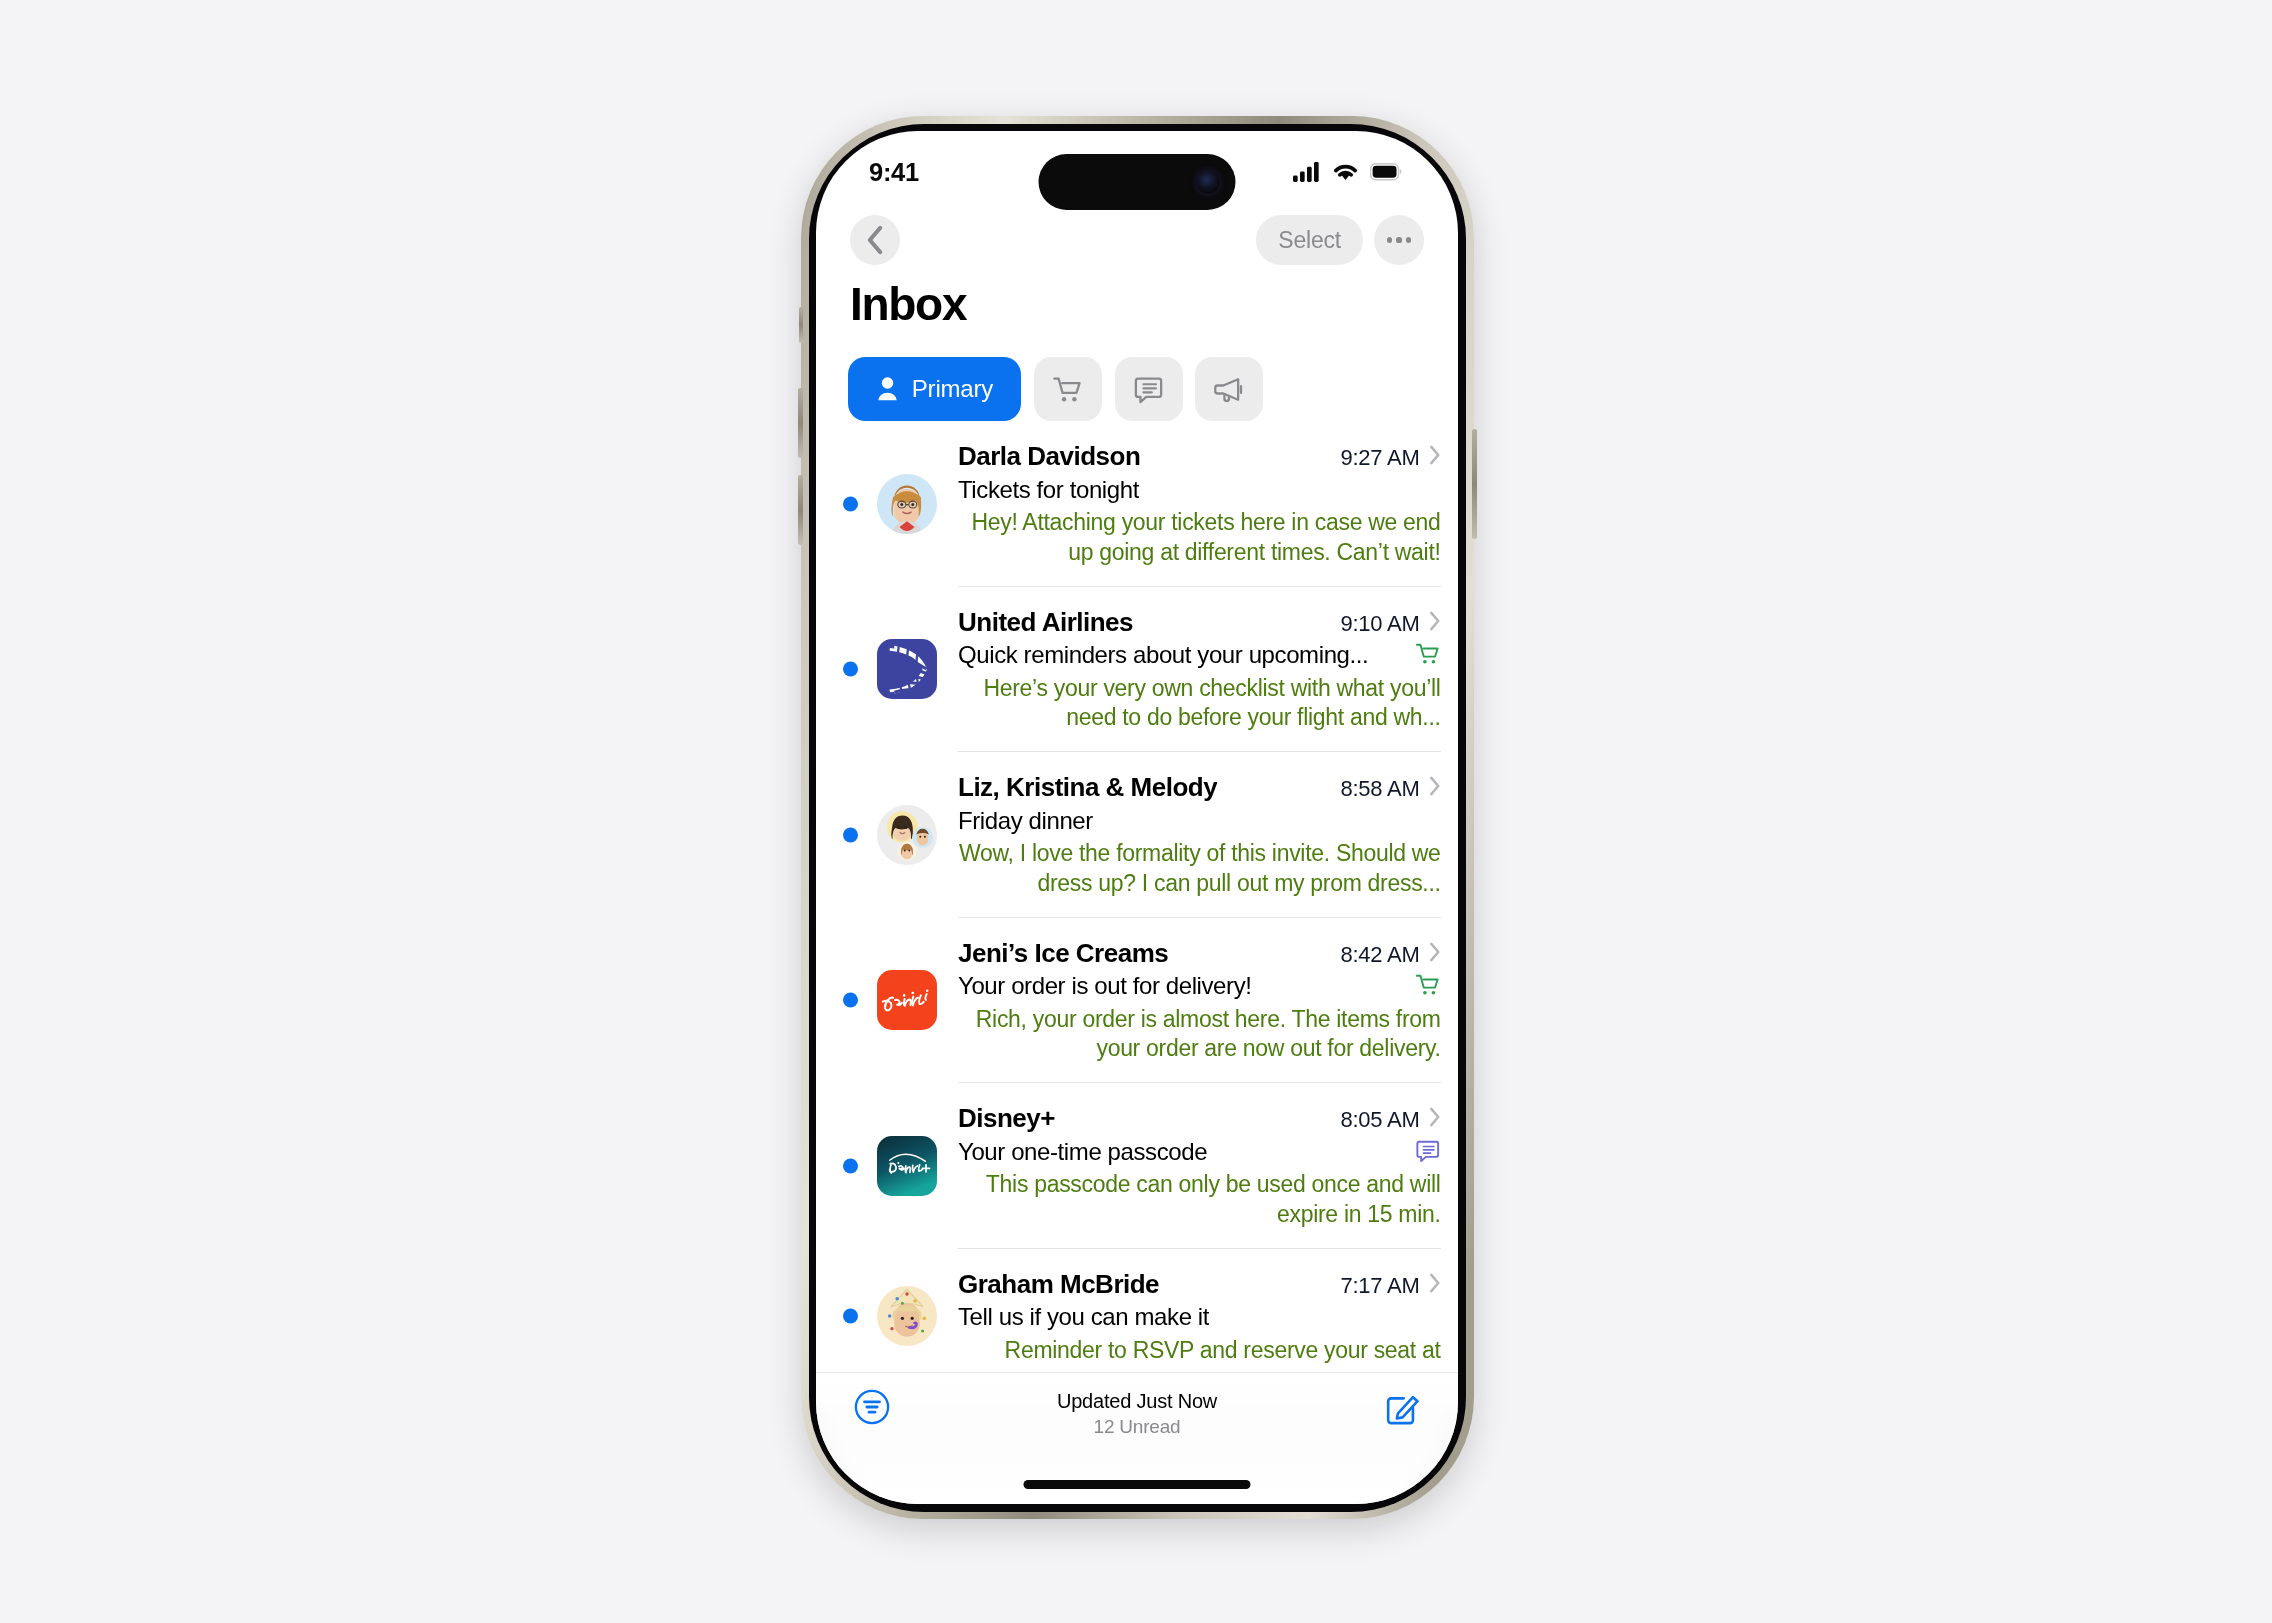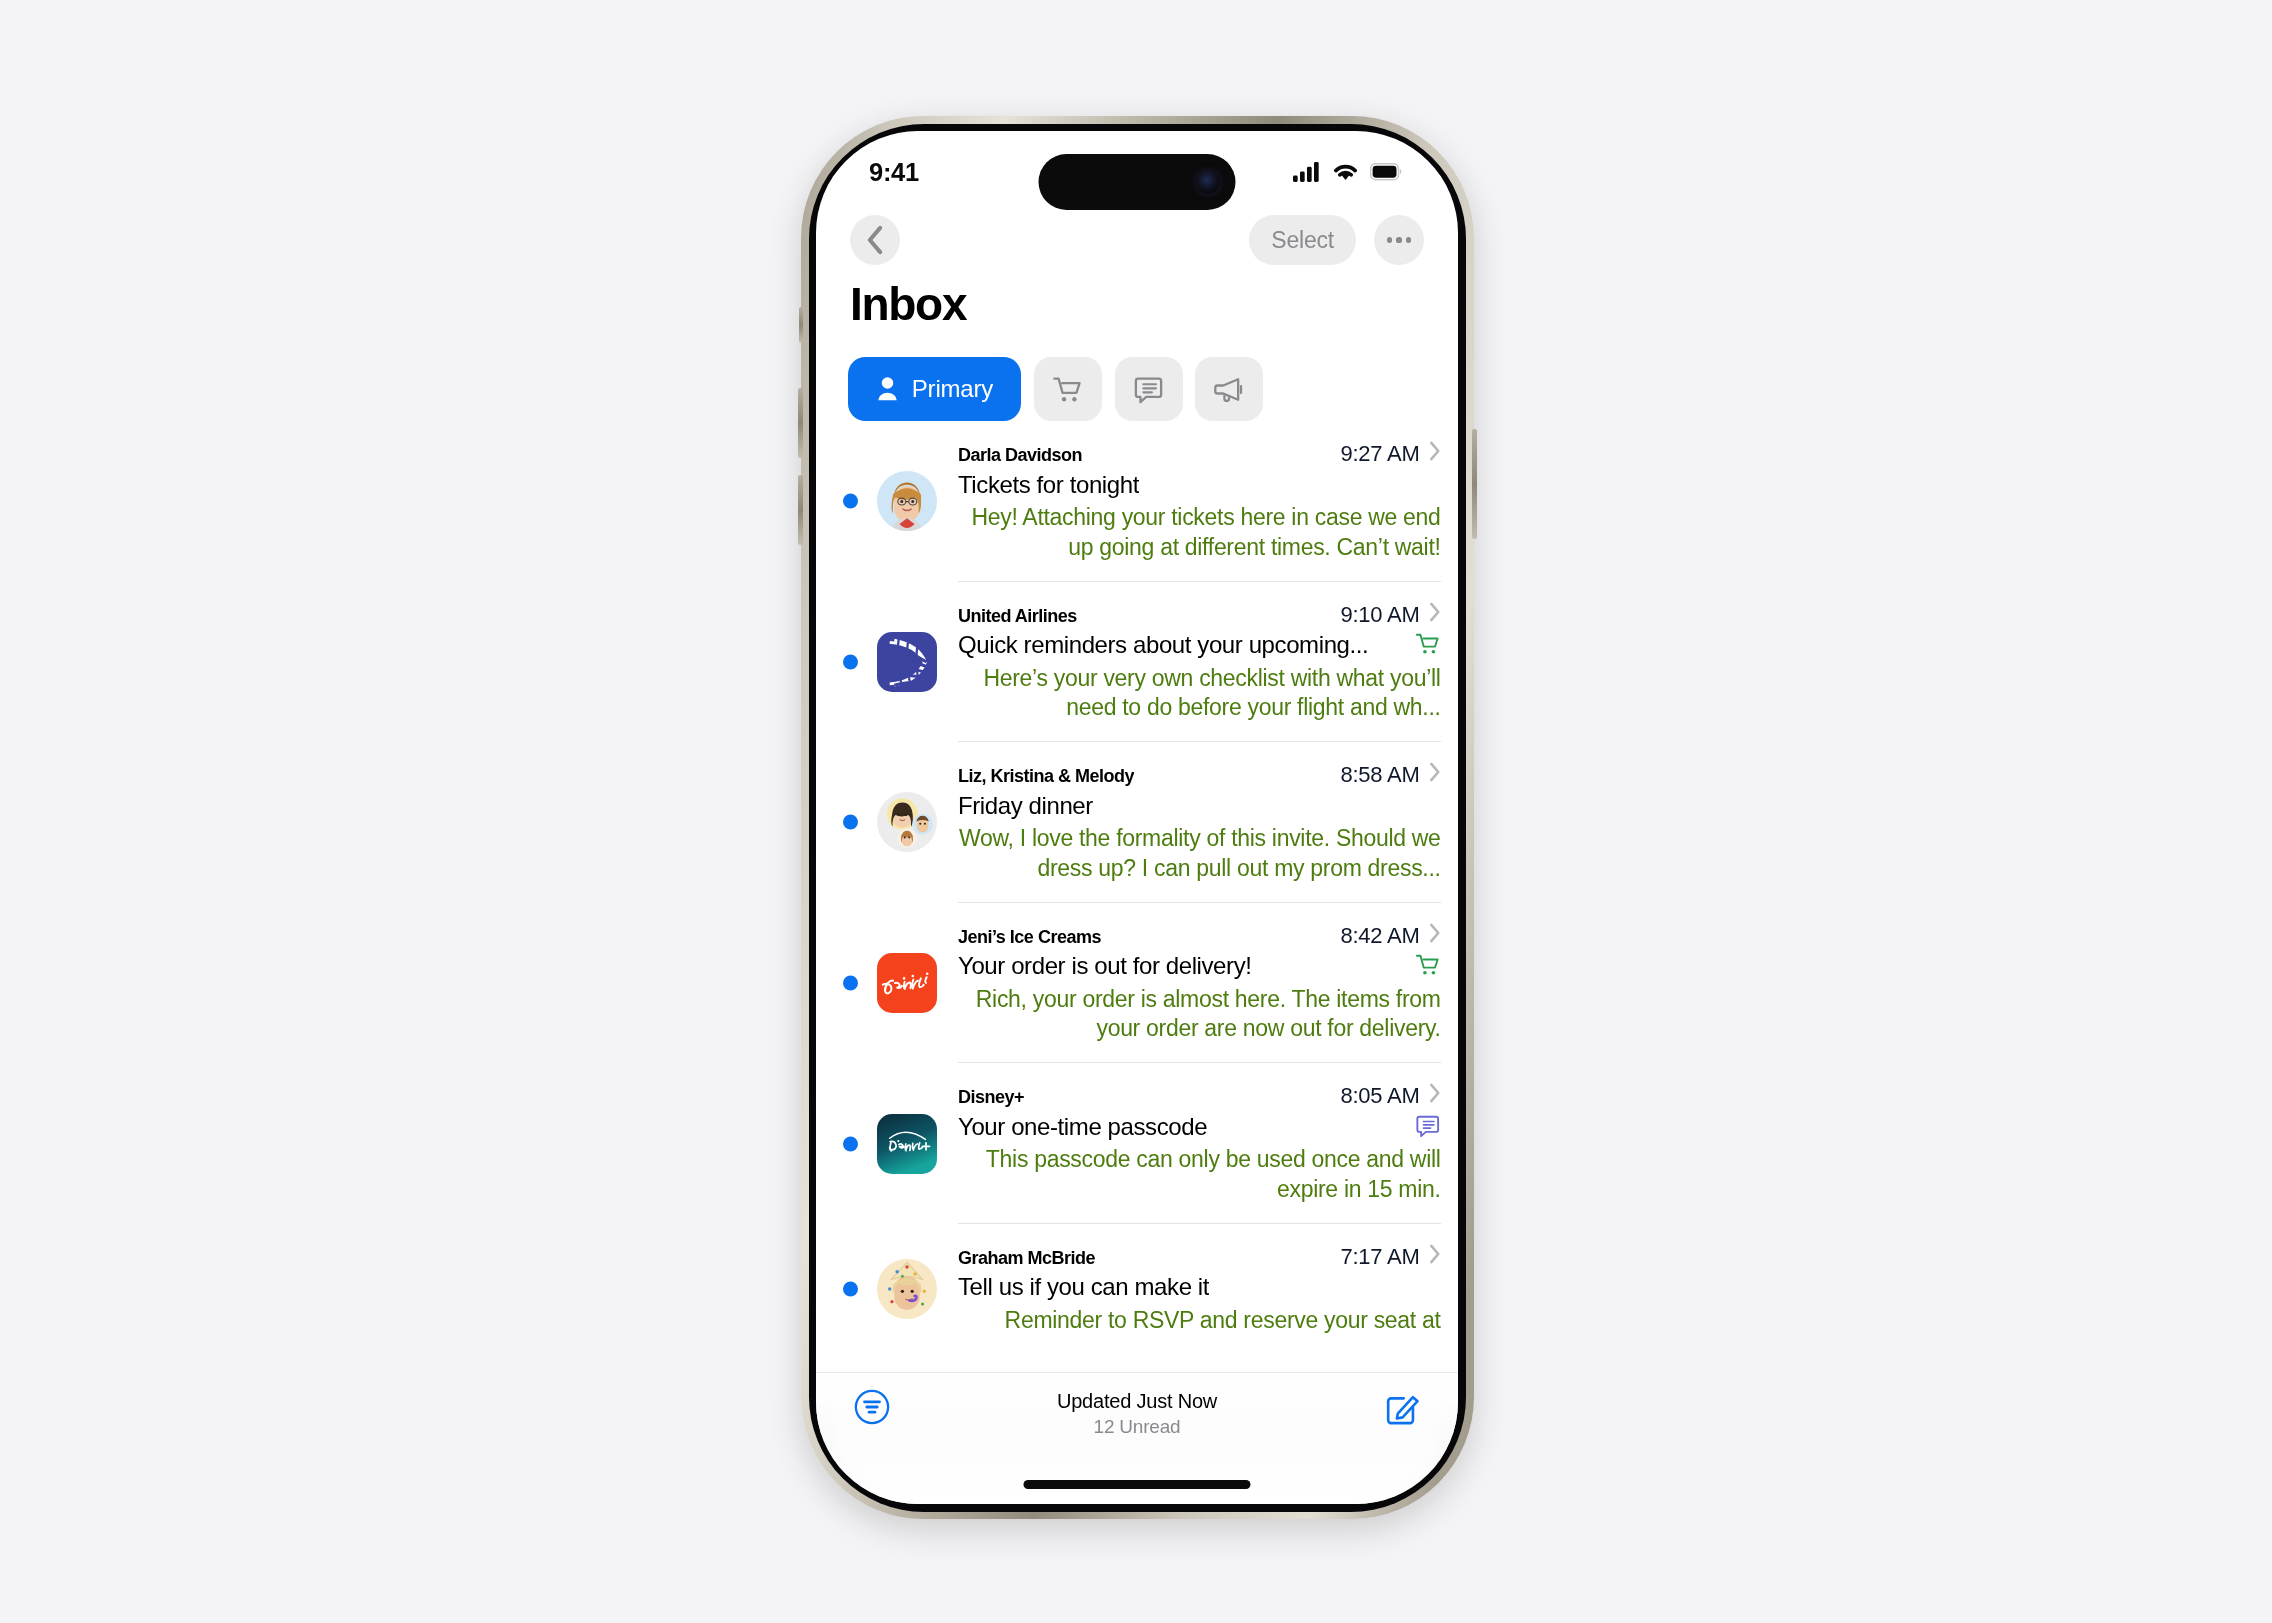--- a/index.html
+++ b/index.html
@@ -66,21 +66,21 @@
   
   #nav-bar {
     position:absolute; left:0; top:74px; width:642px; height:70px;
     display:flex; align-items:center; padding:0 34px;
   }
   .circle-btn {
     width:50px; height:50px; border-radius:50%;
     background:#ececed; display:flex; align-items:center; justify-content:center;
     cursor:pointer; flex:0 0 auto;
   }
-  #nav-right { margin-left:auto; display:flex; align-items:center; gap:18px; }
+  #nav-right { margin-left:auto; display:flex; align-items:center; gap:11px; }
   #select-btn {
     height:50px; padding:0 22px; border-radius:25px; background:#ececed;
     display:flex; align-items:center; justify-content:center;
     font-size:23px; color:#8a8a8e; cursor:pointer; letter-spacing:-0.2px;
   }
   #more-btn { letter-spacing:1.2px; }
   .dots { display:flex; gap:4px; }
   .dots i { width:5.2px; height:5.2px; border-radius:50%; background:#8a8a8e; display:block; }
 
   
@@ -120,21 +120,21 @@
   .avatar { width:60px; height:60px; flex:0 0 auto; }
   .avatar.round { border-radius:50%; overflow:hidden; }
   .avatar.squircle { border-radius:15px; overflow:hidden; }
   .mail-body {
     flex:1 1 auto; min-width:0; margin-left:16px;
     padding:20px 0 18.6px 0;
     border-bottom:1.2px solid #e4e4e6;
   }
   .mail-row.last .mail-body { border-bottom:none; }
   .mail-head { display:flex; align-items:baseline; }
-  .sender { font-size:18px; font-weight:700; color:#000; letter-spacing:-0.5px; white-space:nowrap; overflow:hidden; text-overflow:ellipsis; }
+  .sender { font-size:26px; font-weight:700; color:#000; letter-spacing:-0.5px; white-space:nowrap; overflow:hidden; text-overflow:ellipsis; }
   .time { margin-left:auto; font-size:22px; color:#0f172a; white-space:nowrap; letter-spacing:-0.2px; }
   .chevron { margin-left:9.3px; flex:0 0 auto; }
   .subject-line { display:flex; align-items:flex-start; margin-top:3.5px; }
   .subject { font-size:24px; color:#000; letter-spacing:-0.4px; white-space:nowrap; overflow:hidden; text-overflow:ellipsis; }
   .cat-badge { margin-left:auto; padding-left:10.4px; flex:0 0 auto; display:flex; align-items:center; }
   .preview { margin-top:4.6px; font-size:23px; line-height:1.28; color:#4d7c0f; letter-spacing:-0.3px;text-align:right; }
 
   
   #toolbar {
     position:absolute; left:0; bottom:0; width:642px; height:132px;

